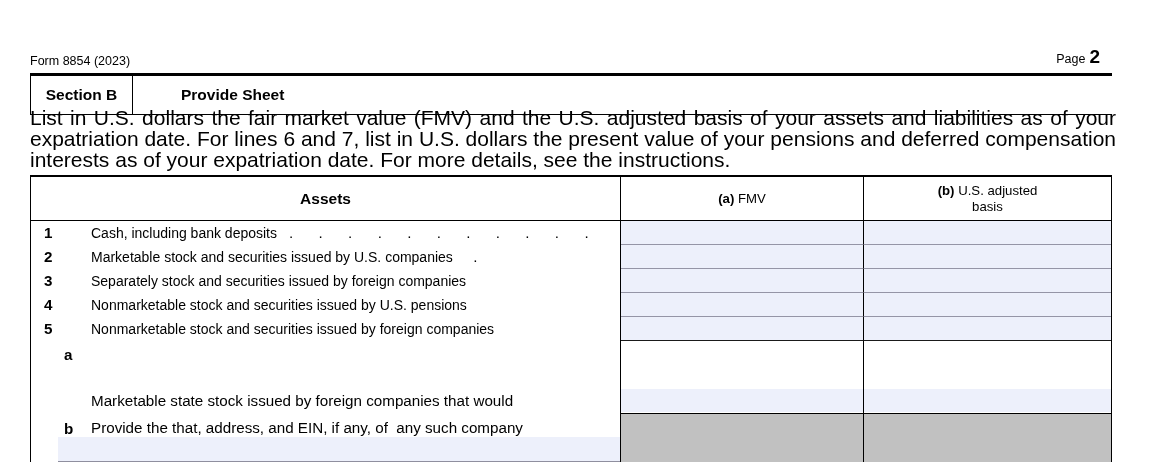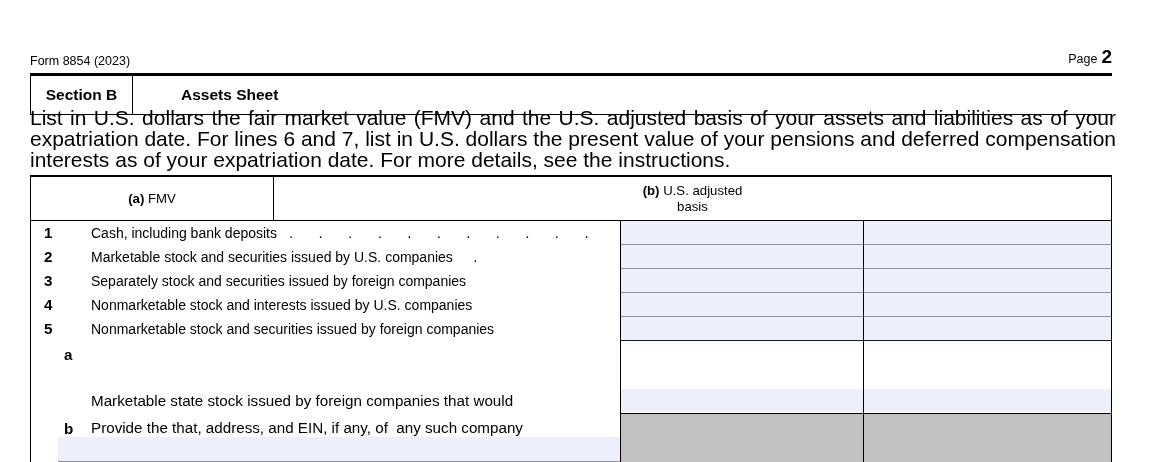--- a/index.html
+++ b/index.html
@@ -3,21 +3,21 @@
 <meta charset="utf-8">
 <style>
   * { margin:0; padding:0; box-sizing:border-box; }
   html,body { width:1159px; height:462px; background:#ffffff; color:#000;
     font-family:"Liberation Sans", sans-serif; -webkit-font-smoothing:antialiased; }
   .abs { position:absolute; }
   #stage { position:relative; width:1159px; height:462px; overflow:hidden;margin-top:28px; }
 
   
   .form-id { left:30px; top:26px; font-size:12.5px; }
-  .page-ind { top:18px; right:47px; display:flex; align-items:baseline; gap:4px; font-size:12.5px; }
+  .page-ind { top:18px; right:59px; display:flex; align-items:baseline; gap:4px; font-size:12.5px; }
   .page-ind .pagenum { font-size:19px; font-weight:bold; }
   .rule-thick { left:30px; top:45px; width:1082px; height:3px; background:#000; }
 
   
   .section-row { left:30px; top:48px; width:1082px; height:39px;
     border-bottom:1.5px solid #000; display:flex; align-items:stretch; }
   .section-box { width:103px; border-left:1.5px solid #000; border-right:1.5px solid #000;
     display:flex; align-items:center; justify-content:center;
     font-weight:bold; font-size:15.5px; }
   .section-title { margin-left:48px; font-weight:bold; font-size:15.5px;
@@ -83,28 +83,29 @@
 
   <div class="abs page-ind">
     <span>Page</span>
     <span class="pagenum">2</span>
   </div>
 
   <div class="abs rule-thick"></div>
 
   <div class="abs section-row">
     <div class="section-box">Section B</div>
-    <div class="section-title">Assets Sheet</div>
+    <div class="section-title">Provide Sheet</div>
   </div>
 
   <div class="abs instructions">List in U.S. dollars the fair market value (FMV) and the U.S. adjusted basis of your assets and liabilities as of your expatriation date. For lines 6 and 7, list in U.S. dollars the present value of your pensions and deferred compensation interests as of your expatriation date. For more details, see the instructions.</div>
 
   <div class="abs bstable">
 
     <div class="trow thead">
+      <div class="c1">Assets</div>
       <div class="c2">
         <div><span class="hprefix">(a)</span> <span>FMV</span></div>
       </div>
       <div class="c3">
         <div class="hwrap"><span class="hprefix">(b)</span> <span>U.S. adjusted basis</span></div>
       </div>
     </div>
 
     <div class="trow item">
       <div class="c1">
@@ -131,21 +132,21 @@
         <span class="rownum">3</span>
         <span class="rowlbl">Separately stock and securities issued by foreign companies</span>
       </div>
       <div class="c2"></div>
       <div class="c3"></div>
     </div>
 
     <div class="trow item">
       <div class="c1">
         <span class="rownum">4</span>
-        <span class="rowlbl">Nonmarketable stock and interests issued by U.S. companies</span>
+        <span class="rowlbl">Nonmarketable stock and securities issued by U.S. pensions</span>
       </div>
       <div class="c2"></div>
       <div class="c3"></div>
     </div>
 
     <div class="trow item last">
       <div class="c1">
         <span class="rownum">5</span>
         <span class="rowlbl">Nonmarketable stock and securities issued by foreign companies</span>
       </div>

